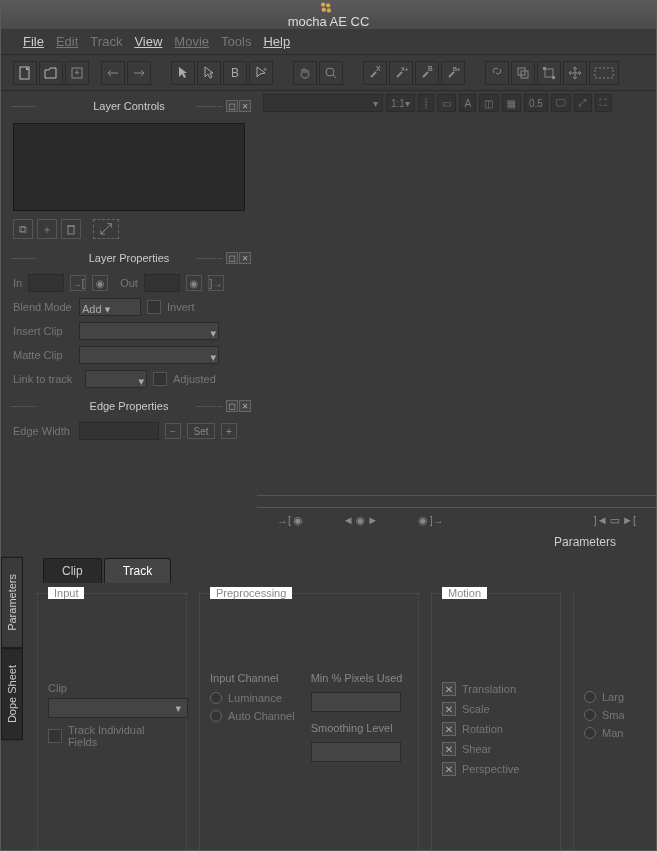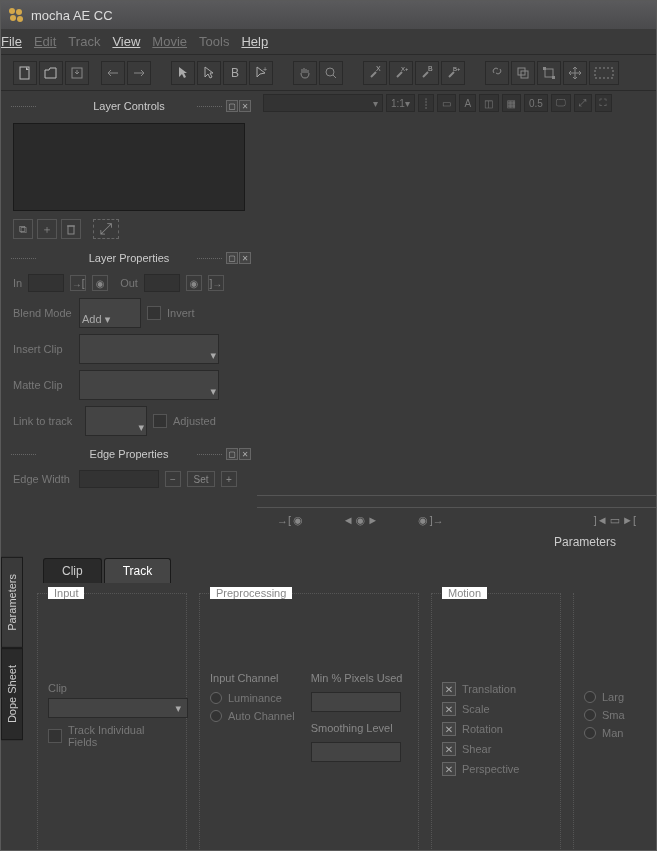--- a/index.html
+++ b/index.html
@@ -1,23 +1,23 @@
 <!DOCTYPE html>
 <html><head>
 <meta charset="utf-8">
 <style>
 * { margin:0; padding:0; box-sizing:border-box; font-family:Arial,sans-serif; }
 body { background:#3a3a3a; width:657px; height:851px; overflow:hidden; border:1px solid #5a5a5a; }
 
 
-.title-bar { height:28px; background:linear-gradient(#5a5a5c,#4a4a4c); display:flex; align-items:center; padding:0 6px; color:#ddd; font-size:13px; }
+.title-bar { height:28px; background:linear-gradient(#5a5a5c,#4a4a4c); display:flex; align-items:center; padding:0 6px; color:#ddd; font-size:13px;flex-direction:column; }
 .logo { width:18px; height:18px; margin-right:6px; }
 
 
-.menu-bar { height:26px; background:#3a3a3a; display:flex; align-items:center; padding:0 0; gap:12px; color:#ccc; font-size:13px; border-bottom:1px solid #2a2a2a; }
+.menu-bar { height:26px; background:#3a3a3a; display:flex; align-items:center; padding:0 22px; gap:12px; color:#ccc; font-size:13px; border-bottom:1px solid #2a2a2a; }
 .menu-item { cursor:pointer; }
 .menu-item.disabled { color:#777; }
 .underline { text-decoration:underline; }
 
 
 .toolbar { height:36px; background:#3a3a3a; display:flex; align-items:center; padding:4px 12px; gap:2px; border-bottom:1px solid #2a2a2a; }
 .tool-btn { width:24px; height:24px; background:#3a3a3a; border:1px solid #2a2a2a; display:flex; align-items:center; justify-content:center; color:#aaa; font-size:12px; cursor:pointer; }
 .tool-sep { width:8px; }
 .tool-sep.wide { width:16px; }
 
@@ -31,21 +31,21 @@
 .panel-ctrls { position:absolute; right:6px; display:flex; gap:1px; }
 .panel-ctrl { width:12px; height:12px; border:1px solid #666; background:#444; font-size:8px; display:flex; align-items:center; justify-content:center; color:#aaa; }
 
 .layer-canvas { margin:4px 12px; height:88px; background:#2a2a2a; border:1px solid #1a1a1a; }
 .layer-btns { display:flex; gap:4px; padding:4px 12px; align-items:center; }
 .sm-btn { width:20px; height:20px; border:1px solid #555; background:#3a3a3a; display:flex; align-items:center; justify-content:center; color:#888; font-size:11px; }
 .expand-btn { width:26px; height:20px; border:1px dashed #666; margin-left:8px; display:flex; align-items:center; justify-content:center; color:#888; }
 
 .prop-row { display:flex; align-items:center; padding:3px 12px; gap:6px; color:#777; font-size:11px; }
 .prop-input { background:#333; border:1px solid #2a2a2a; height:18px; width:36px; color:#aaa; padding:0 3px; }
-.prop-select { background:#444; border:1px solid #2a2a2a; height:18px; width:62px; color:#aaa; font-size:11px; padding:14px 2px; }
+.prop-select { background:#444; border:1px solid #2a2a2a; height:18px; width:62px; color:#aaa; font-size:11px; padding:4px 2px; }
 .prop-select.wide { width:140px; }
 .prop-icon { width:16px; height:16px; border:1px solid #555; display:flex; align-items:center; justify-content:center; color:#888; font-size:10px; }
 .chk { width:14px; height:14px; border:1px solid #555; background:#333; }
 
 
 .viewport { flex:1; display:flex; flex-direction:column; }
 .vp-toolbar { height:24px; background:#3a3a3a; display:flex; align-items:center; padding:0 6px; gap:3px; font-size:10px; color:#777; }
 .vp-drop { background:#333; border:1px solid #2a2a2a; height:18px; width:120px; display:flex; align-items:center; justify-content:flex-end; padding:0 4px; }
 .vp-btn { height:18px; padding:0 4px; border:1px solid #2a2a2a; background:#333; display:flex; align-items:center; color:#777; }
 .vp-canvas { flex:1; background:#3a3a3a; position:relative; }

